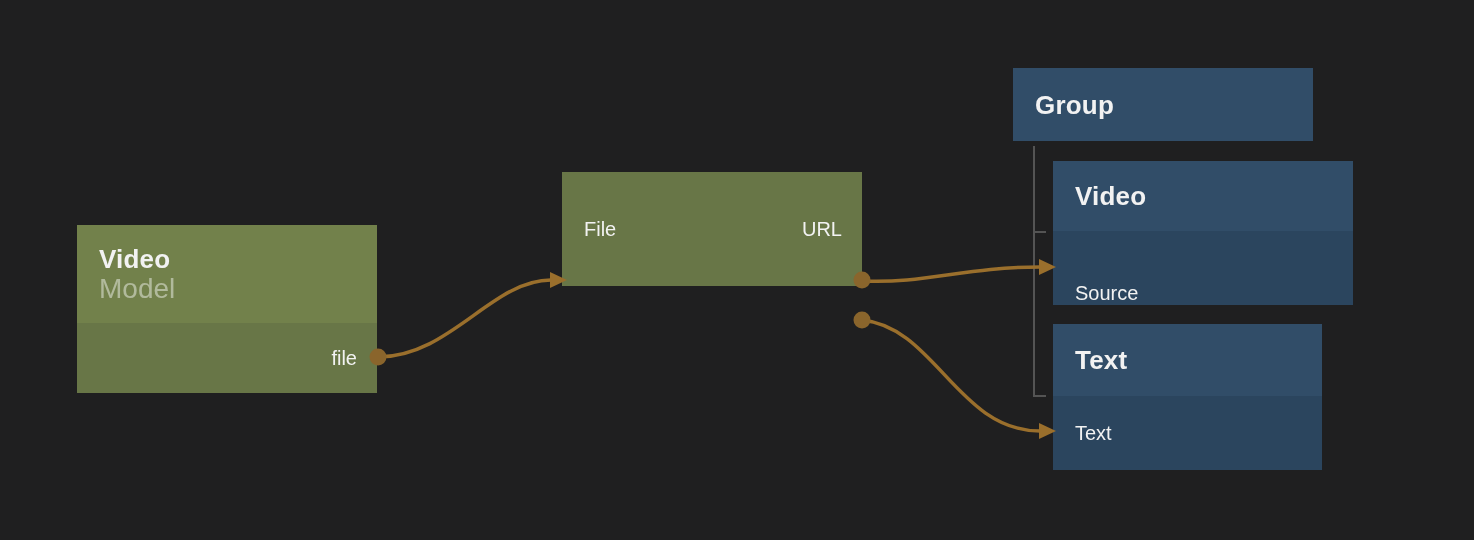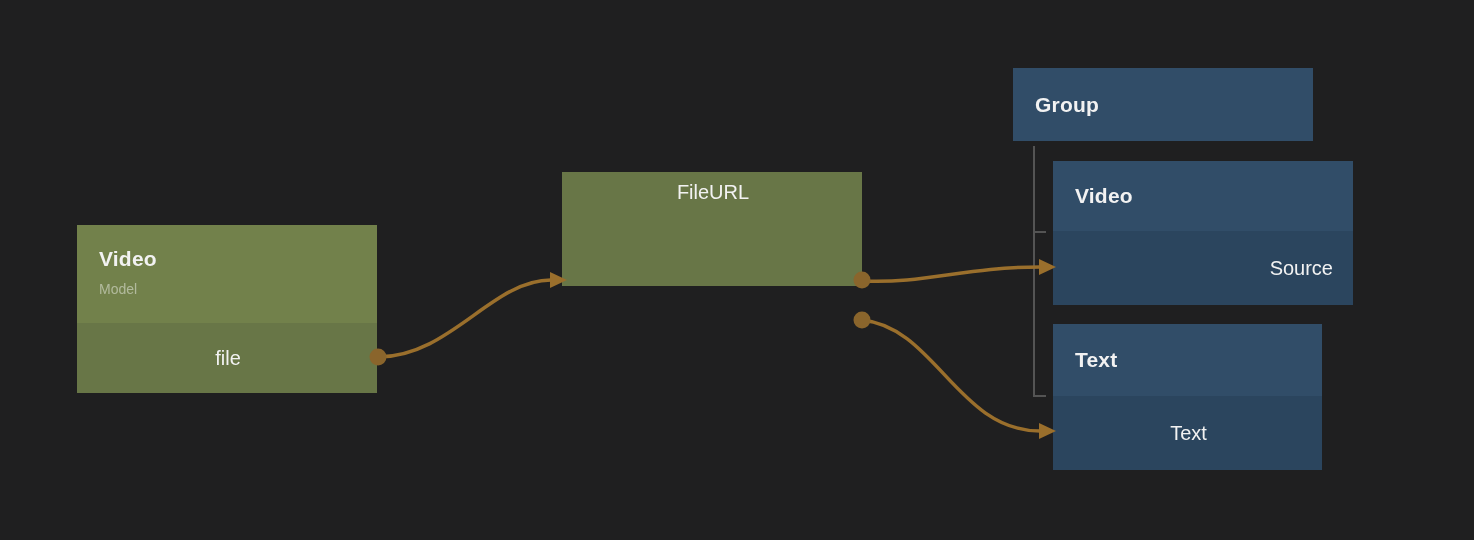--- a/index.html
+++ b/index.html
@@ -21,34 +21,34 @@
   }
   .node .header {
     display: flex;
     flex-direction: column;
     justify-content: center;
     padding: 0 20px 0 22px;
     box-sizing: border-box;
   }
   .node .body {
     display: flex;
-    flex-direction: row;
+    flex-direction: column;
     justify-content: center;
     padding: 0 20px 0 22px;
     box-sizing: border-box;
   }
   .node .title {
-    font-size: 21px;
+    font-size: 26px;
     font-weight: 600;
     color: #f2f2f2;
     line-height: 30px;
     letter-spacing: 0.2px;
   }
   .node .subtitle {
-    font-size: 14px;
+    font-size: 28px;
     font-weight: 400;
     color: rgba(255,255,255,0.45);
     line-height: 30px;
   }
   .port-row {
     height: 40px;
     display: flex;
     align-items: center;
     font-size: 20px;
     color: #f2f2f2;

